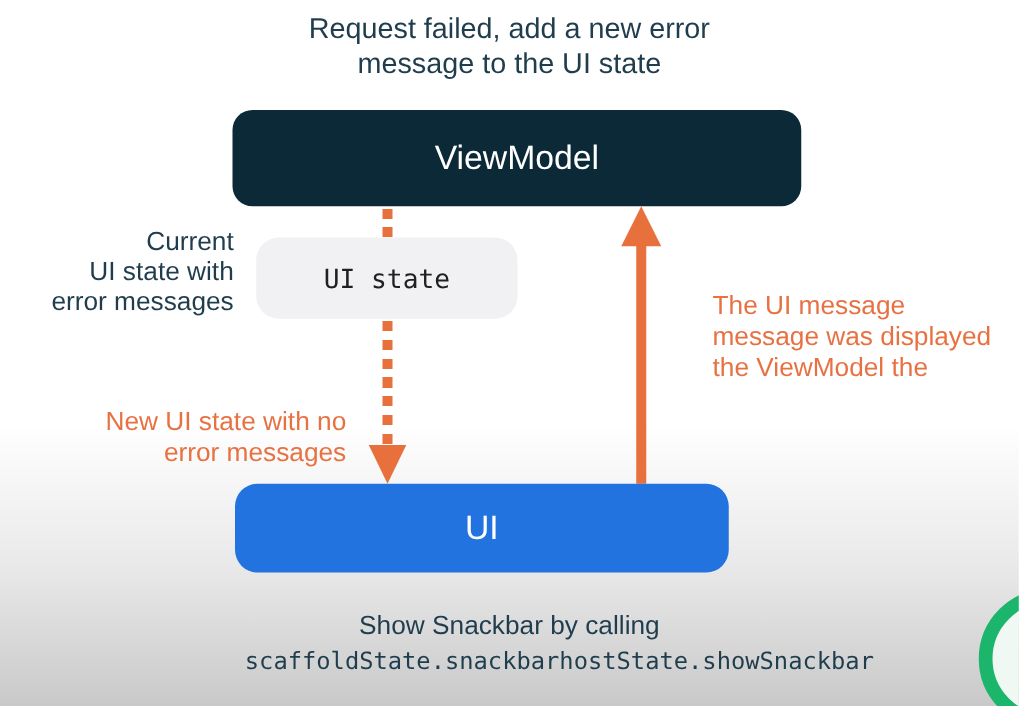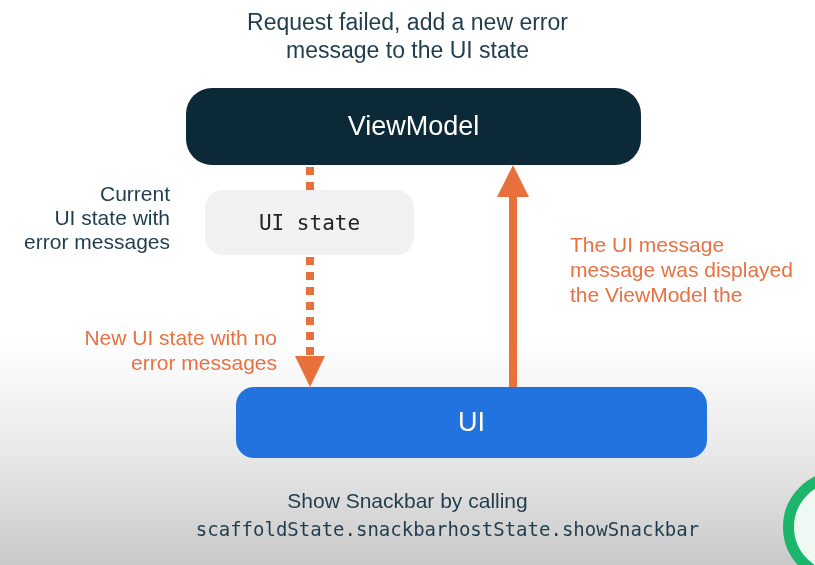--- a/index.html
+++ b/index.html
@@ -25,29 +25,28 @@
     display: flex;
     align-items: center;
     justify-content: center;
     color: #ffffff;
     font-size: 27px;
     font-weight: 500;
   }
   .viewmodel-box {
     left: 186px; top: 88px; width: 455px; height: 77px;
     background: #0B2937;
-    border-radius: 26px;
+    border-radius: 16px;
     z-index: 3;
   }
   .ui-box {
-    left: 188px; top: 387px; width: 471px; height: 71px;
+    left: 188px; top: 387px; width: 395px; height: 71px;
     background: #2273E0;
     border-radius: 18px;
     z-index: 3;
-    margin-left: 48px;
   }
   .ui-state-chip {
     left: 205px; top: 190px; width: 209px; height: 65px;
     background: #F1F1F4;
     border-radius: 18px;
     color: #1E2022;
     font-family: "DejaVu Sans Mono", "Liberation Mono", monospace;
     font-size: 21px;
     font-weight: 500;
     z-index: 2;
@@ -86,20 +85,21 @@
   }
   .annotation {
     position: absolute;
     font-size: 21px;
     line-height: 24px;
   }
   .annotation-current {
     left: 0; top: 182px; width: 170px;
     text-align: right;
     color: #1F3D4D;
+    padding-left: 17px;
   }
   .annotation-new {
     left: 0; top: 296px; width: 277px;
     text-align: right;
     color: #E87142;
     line-height: 25px;
     margin-top: 29px;
   }
   .annotation-notify {
     left: 570px; top: 232px; width: 245px;

